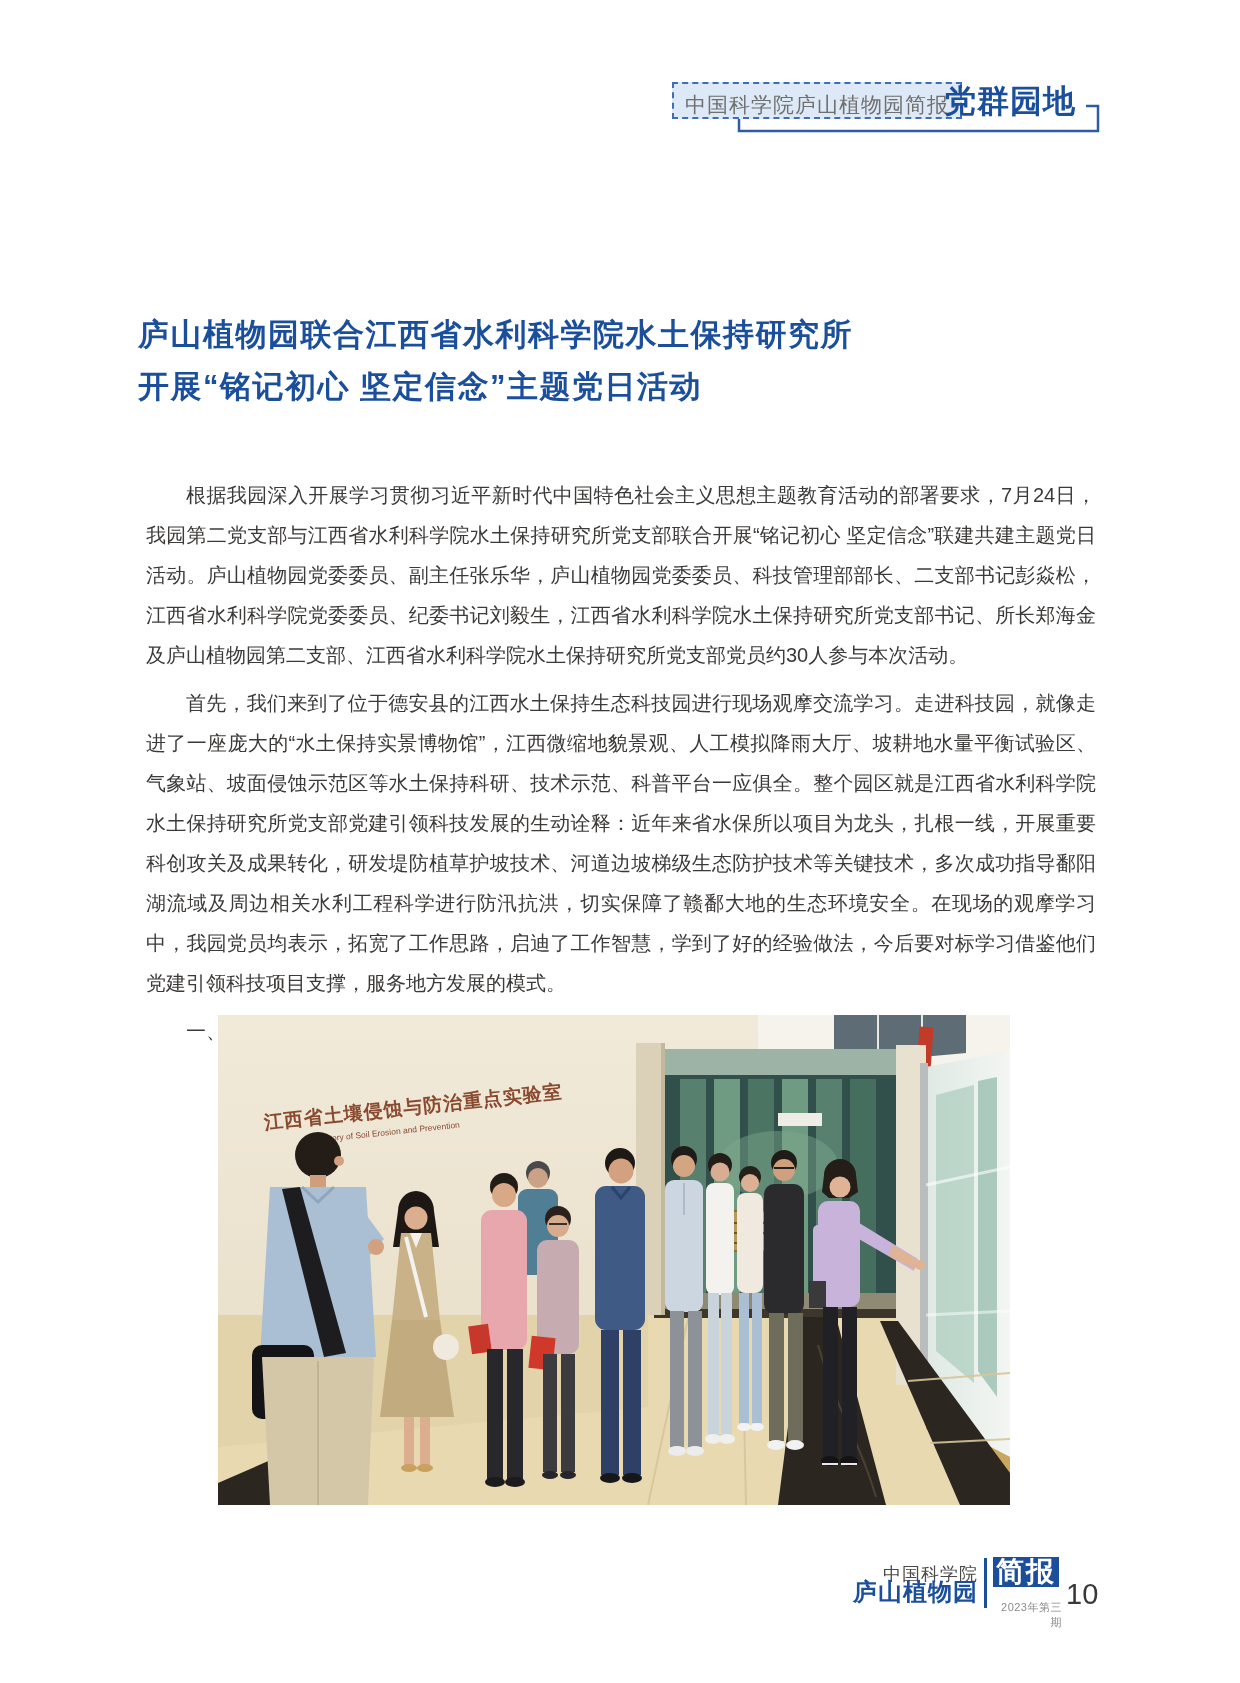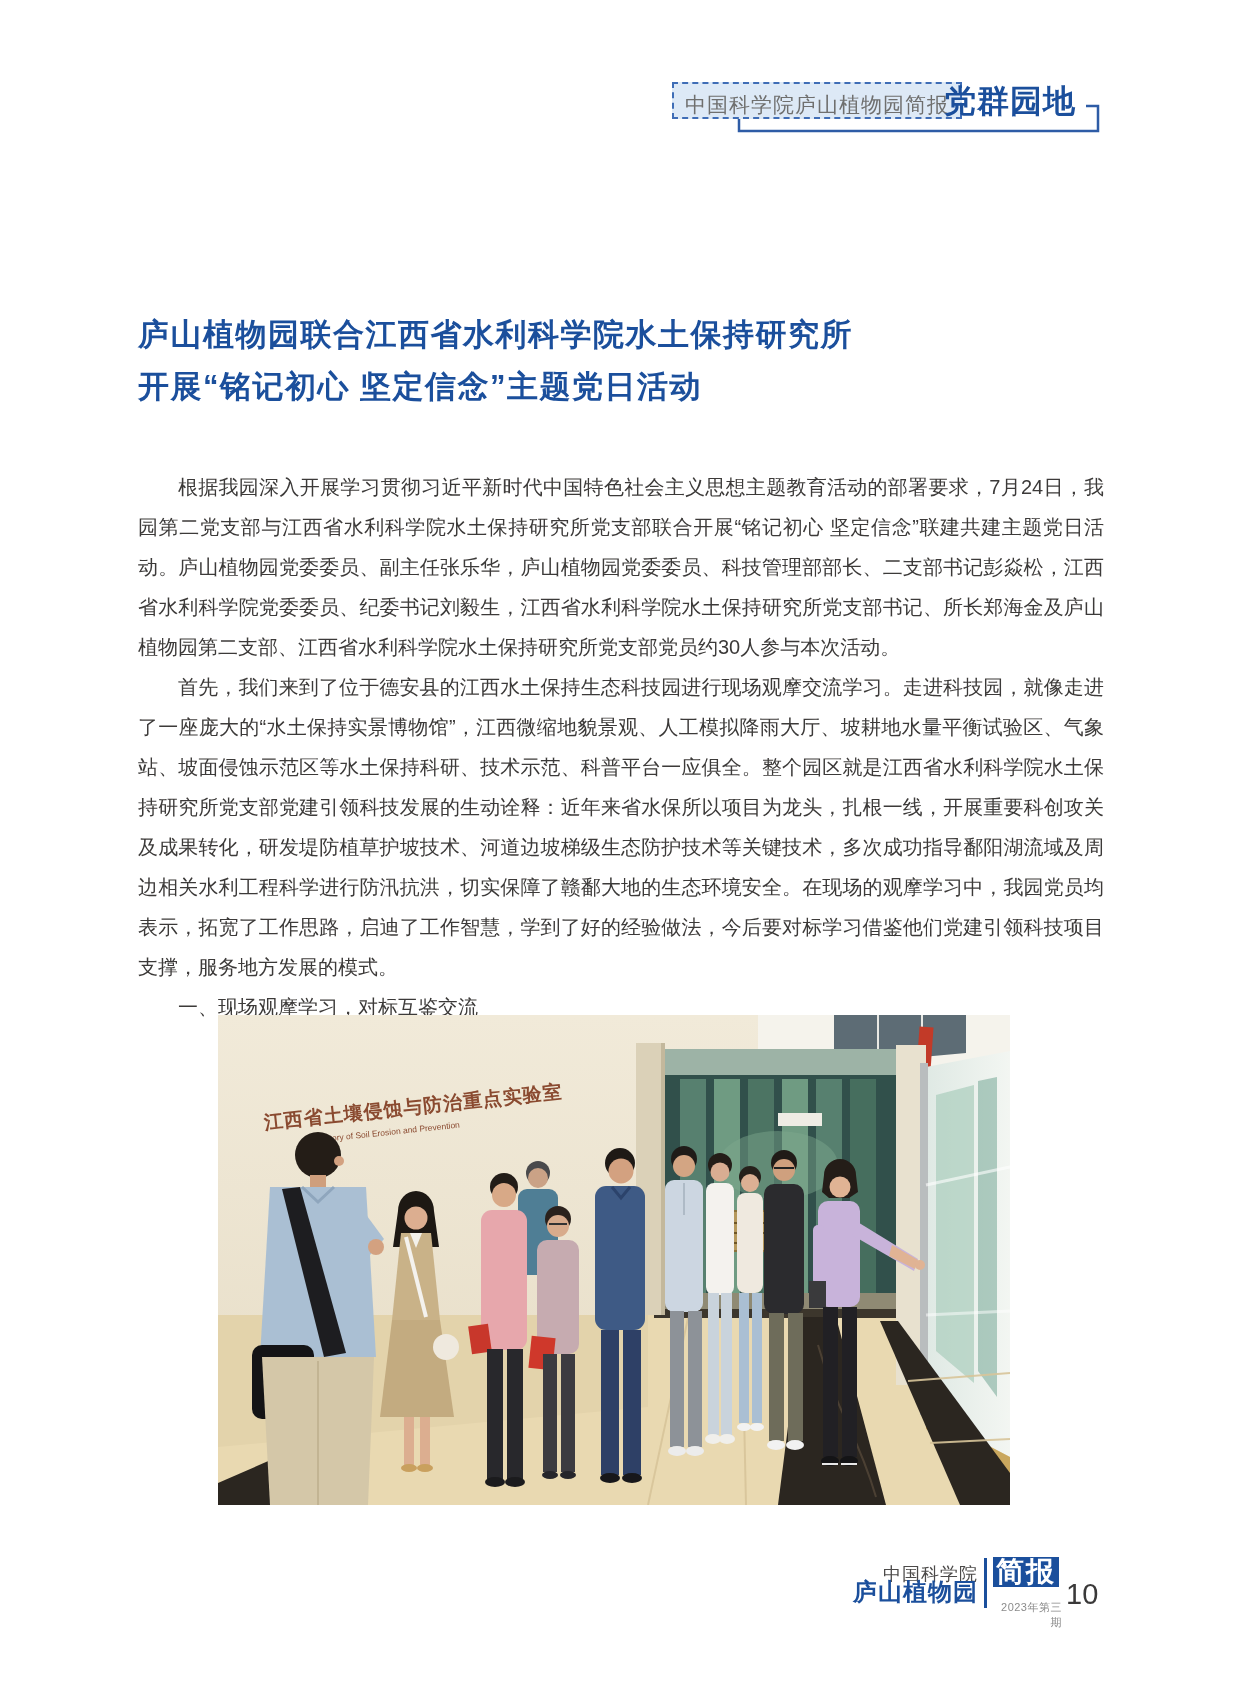--- a/index.html
+++ b/index.html
@@ -26,21 +26,21 @@
   
   .article-title{
     position:absolute; left:138px; top:301px; width:980px;
     font-size:31px; font-weight:bold; color:#1b4f9c;
     line-height:52px; letter-spacing:1.5px;margin-top:8px;
   }
   .body-text{
     position:absolute; left:138px; top:467px; width:966px;
     font-size:20px; color:#3c3a39; line-height:40px; text-align:justify;
   }
-  .body-text p{ text-indent:2em; margin:0; }
+  .body-text p{ text-indent:2em; margin:8px; }
 
   
   .photo{
     position:absolute; left:218px; top:1015px; width:792px; height:490px;
     overflow:hidden; background:#ece3d1;
   }
   .photo svg{ display:block; }
 
   
   .f-org-top{

